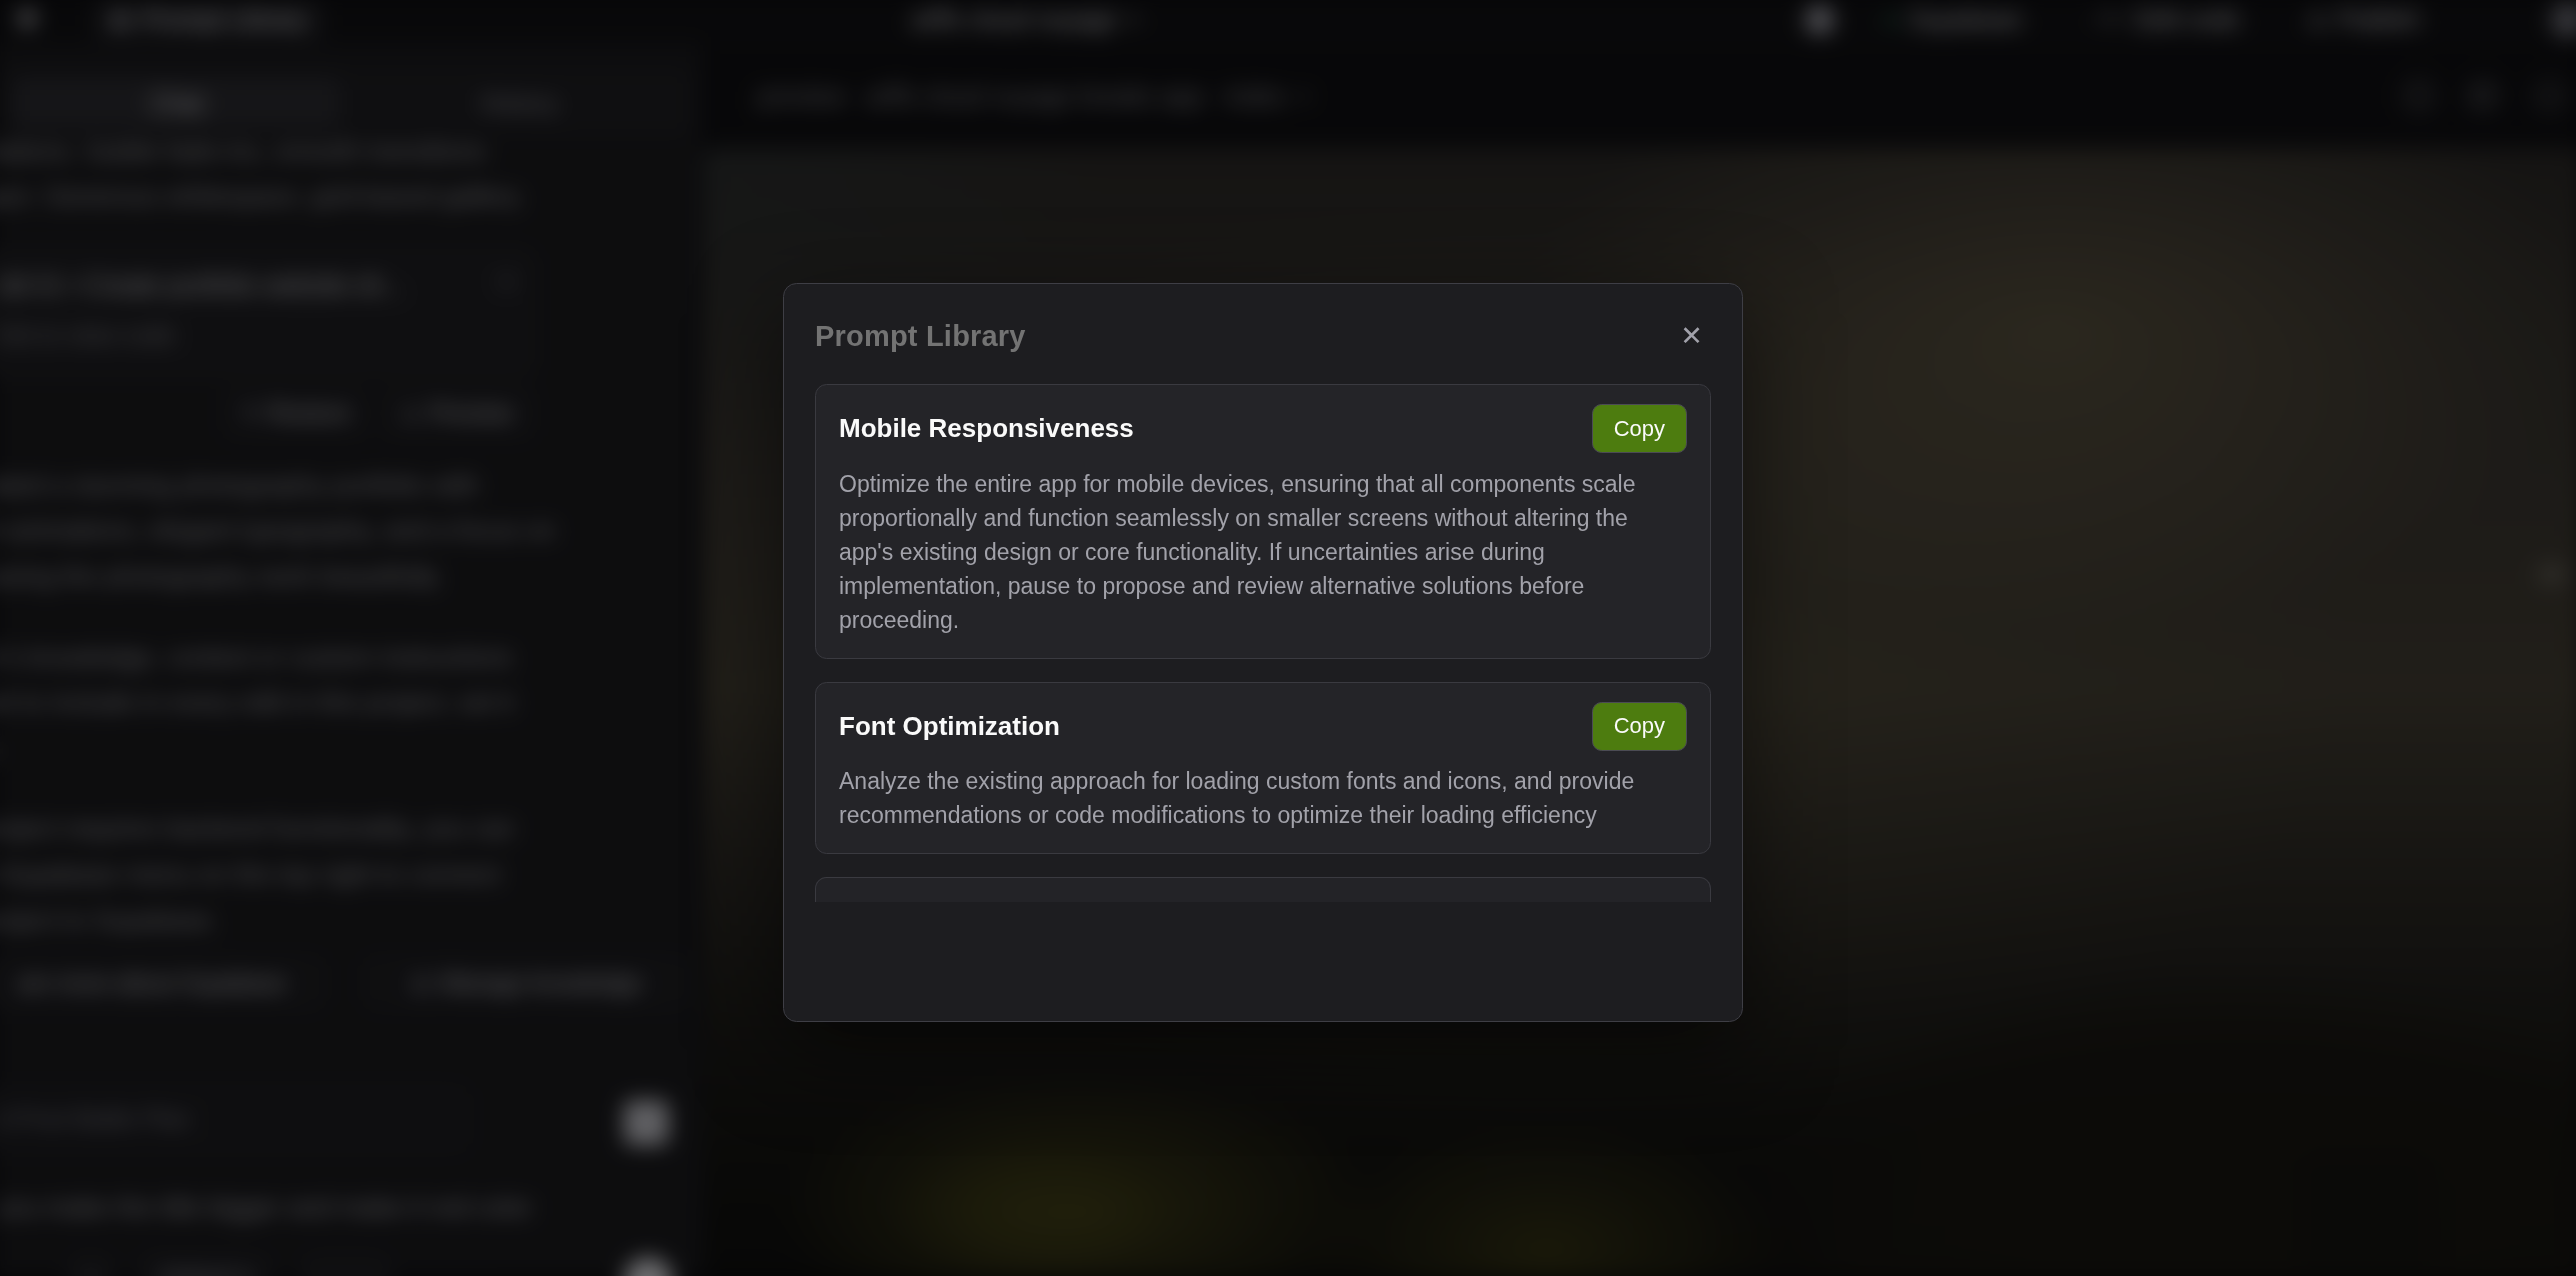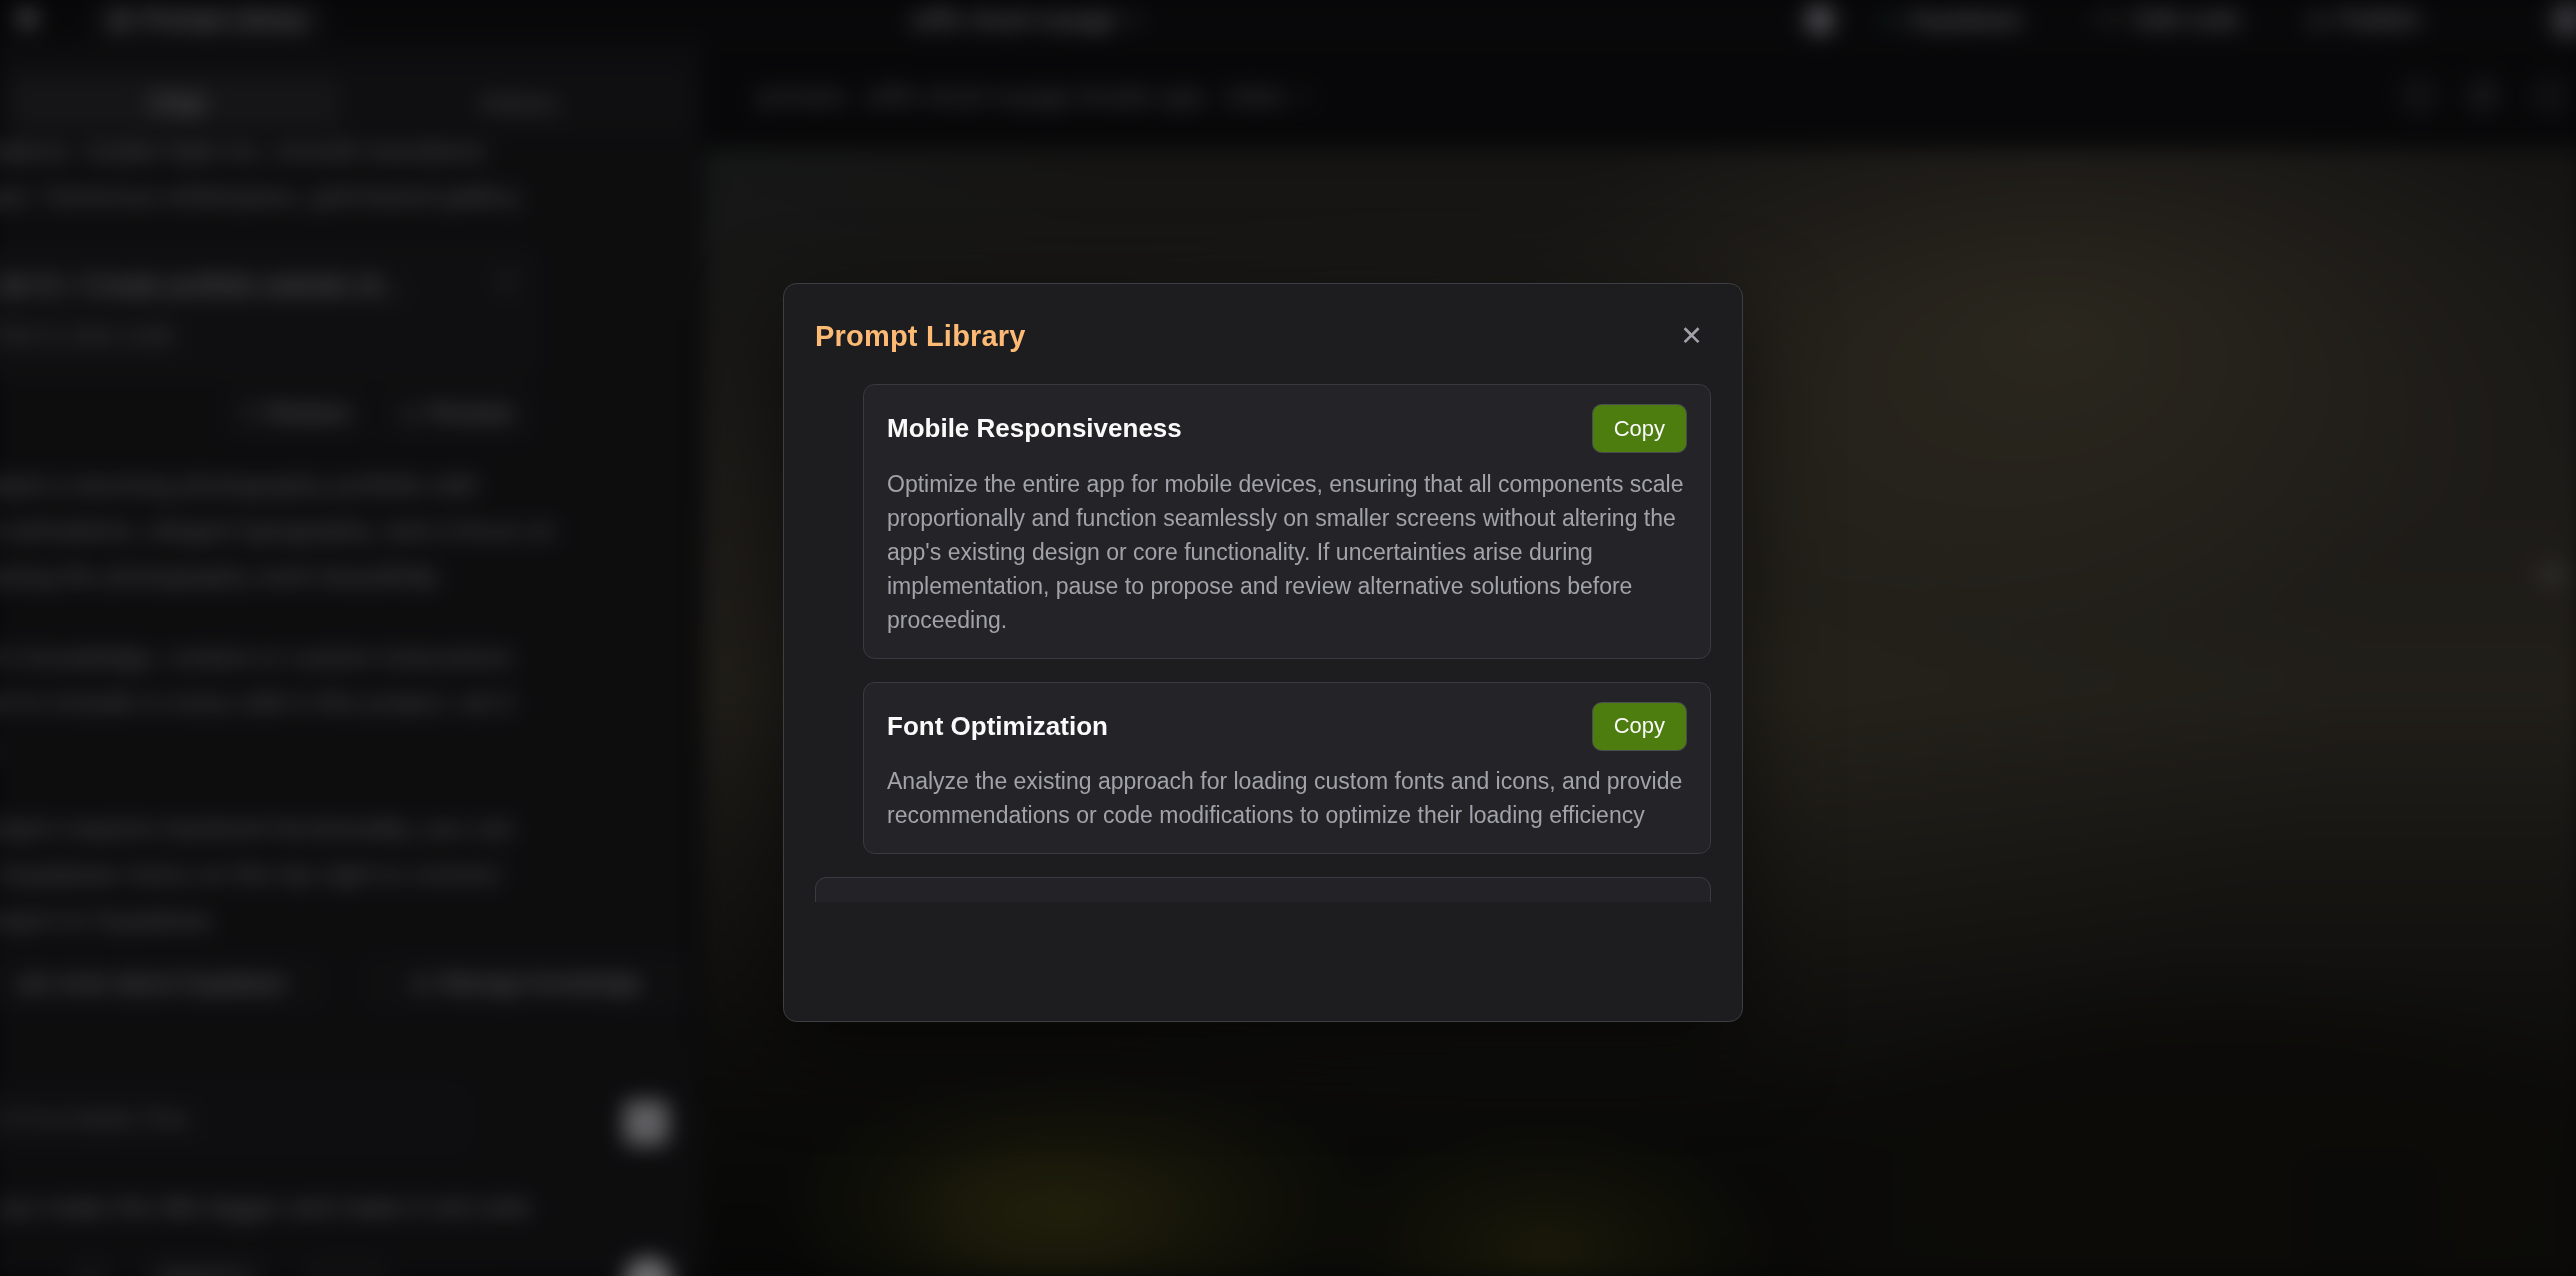--- a/index.html
+++ b/index.html
@@ -74,29 +74,29 @@
   .veg3{left:116px;bottom:-39px;width:404px;height:212px;
      background:radial-gradient(50% 50% at 50% 50%, rgba(70,68,16,.45), transparent 70%);}
   .glow-dot{left:1810px;top:404px;width:54px;height:39px;
      background:radial-gradient(50% 50% at 50% 50%, rgba(255,255,255,.28), transparent 75%);}
 
   
   .modal{position:absolute;left:783px;top:283px;width:960px;height:739px;background:#1d1d20;
          border:1px solid #3e3e45;border-radius:13.5px;box-shadow:0 29px 87px rgba(0,0,0,.55);
          padding:31px;overflow:hidden;}
   .m-head{display:flex;align-items:center;justify-content:space-between;height:42px;}
-  .m-title{font-size:29px;font-weight:700;color:#fdba74;letter-spacing:0.2px;}
+  .m-title{font-size:29px;font-weight:700;color:#737373;letter-spacing:0.2px;}
   .m-close{width:39px;height:39px;display:flex;align-items:center;justify-content:center;
            color:#a1a1aa;font-size:27px;cursor:pointer;border:none;background:transparent;}
   .m-search{margin-top:25px;width:100%;height:64px;background:#1e1e22;border:1px solid #55555e;
             border-radius:9.6px;color:#d4d4d8;font-size:25px;padding:0 21px;outline:none;
             font-family:"Liberation Sans",sans-serif;}
   .m-search::placeholder{color:#8f8f98;}
   .m-list{margin-top:27px;display:flex;flex-direction:column;gap:23px;}
-  .p-card{background:#242428;border:1px solid #3a3a40;border-radius:11.6px;padding:19px 23px 21px;margin-left:48px;}
+  .p-card{background:#242428;border:1px solid #3a3a40;border-radius:11.6px;padding:19px 23px 21px;}
   .p-head{display:flex;align-items:center;justify-content:space-between;}
   .p-title{font-size:26px;font-weight:600;color:#fafafa;}
   .copy-btn{font-size:22px;color:#fafafa;background:#4d7c0f;border:1px solid #4b4b54;border-radius:9.6px;
             padding:10.6px 21px;cursor:pointer;font-family:"Liberation Sans",sans-serif;}
   .p-body{margin-top:13.5px;font-size:23px;line-height:34px;color:#a2a2aa;}
   .p-peek{height:25px;background:#232327;border:1px solid #3a3a40;border-bottom:none;
           border-radius:11.6px 11.6px 0 0;}
 </style>
 </head>
 <body>

